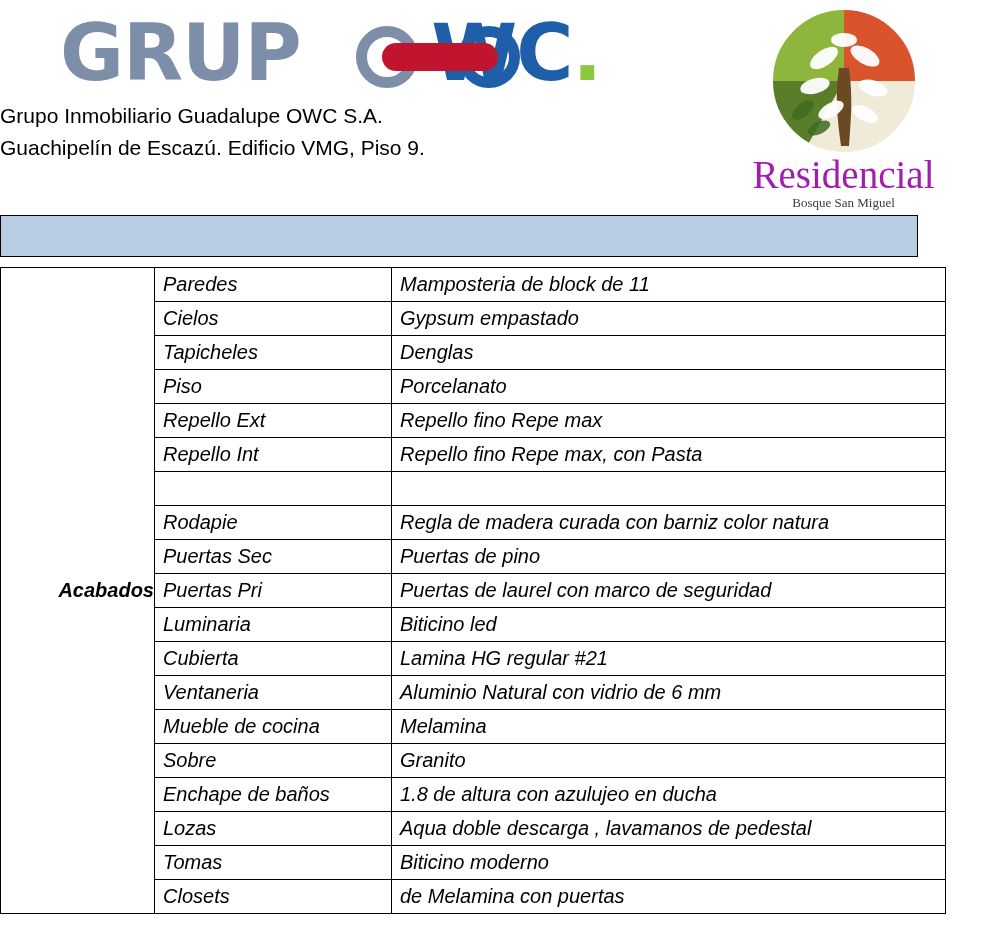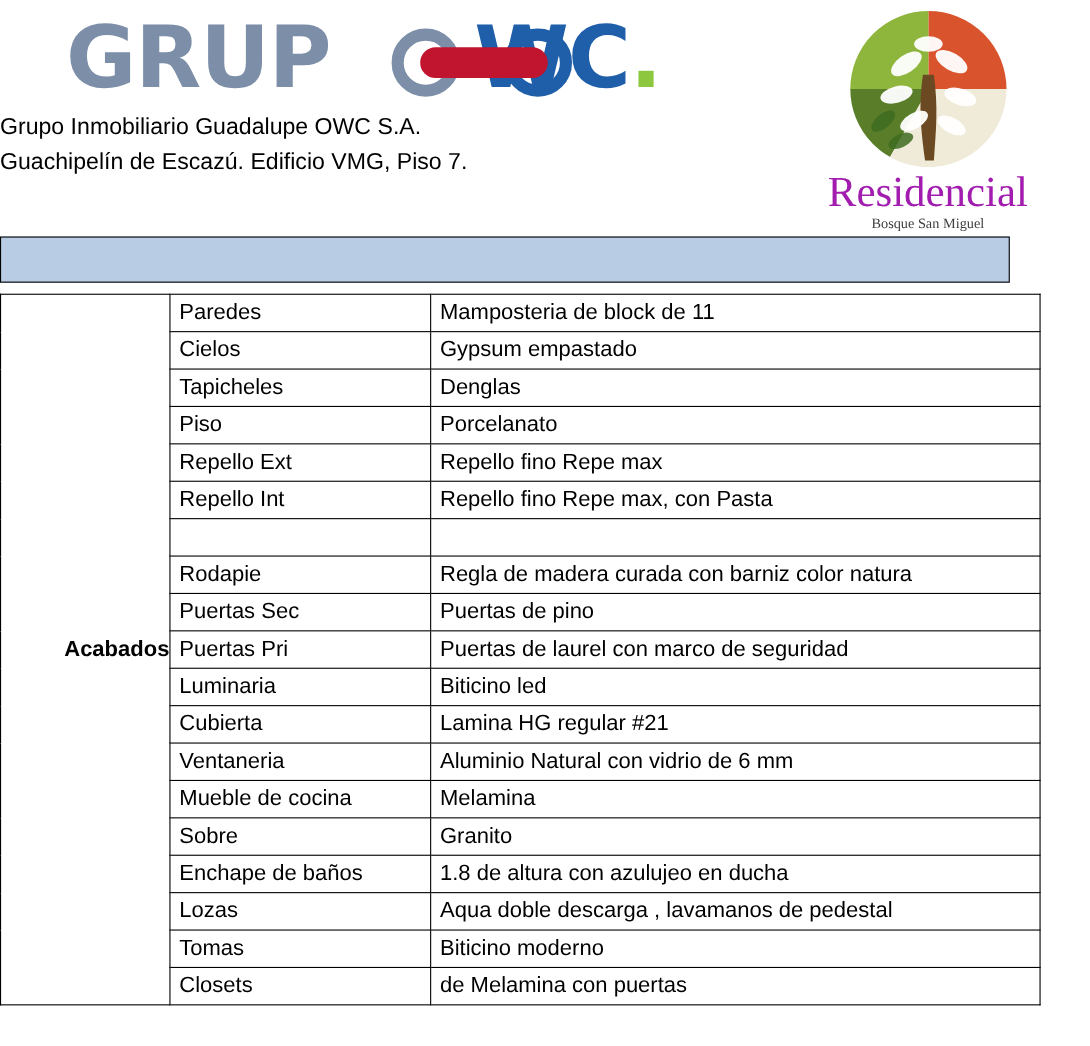--- a/index.html
+++ b/index.html
@@ -135,20 +135,21 @@
     table-layout: fixed;
   }
   table.spec td {
     border: 1px solid #000000;
     height: 33px;
     font-size: 20px;
     padding: 0 0 0 8px;
     vertical-align: middle;
     white-space: nowrap;
     overflow: hidden;
+    font-style: italic;
   }
   td.col-cat {
     width: 145px;
     border-left: none;
     border-top: none;
     border-bottom: none;
     text-align: right;
     font-weight: bold;
     font-size: 20px;
     padding: 0;
@@ -166,21 +167,21 @@
     <div class="logo-text">
       <span class="logo-gray">GRUP</span><span style="visibility:hidden">OO</span><span class="logo-blue">WC</span><span class="logo-dot">.</span>
     </div>
     <div class="logo-ring ring-gray"></div>
     <div class="logo-ring ring-blue"></div>
     <div class="logo-pill"></div>
   </div>
 
   <div class="company-lines">
     <div>Grupo Inmobiliario Guadalupe OWC S.A.</div>
-    <div>Guachipelín de Escazú.  Edificio VMG, Piso 7.</div>
+    <div>Guachipelín de Escazú.  Edificio VMG, Piso 9.</div>
   </div>
 
   <div class="emblem">
     <div class="emblem-circle">
       <svg width="150" height="150" viewBox="0 0 150 150" aria-hidden="true">
         <defs>
           <clipPath id="cc">
               <circle cx="75" cy="75" r="72"></circle>
             </clipPath>
         </defs>

